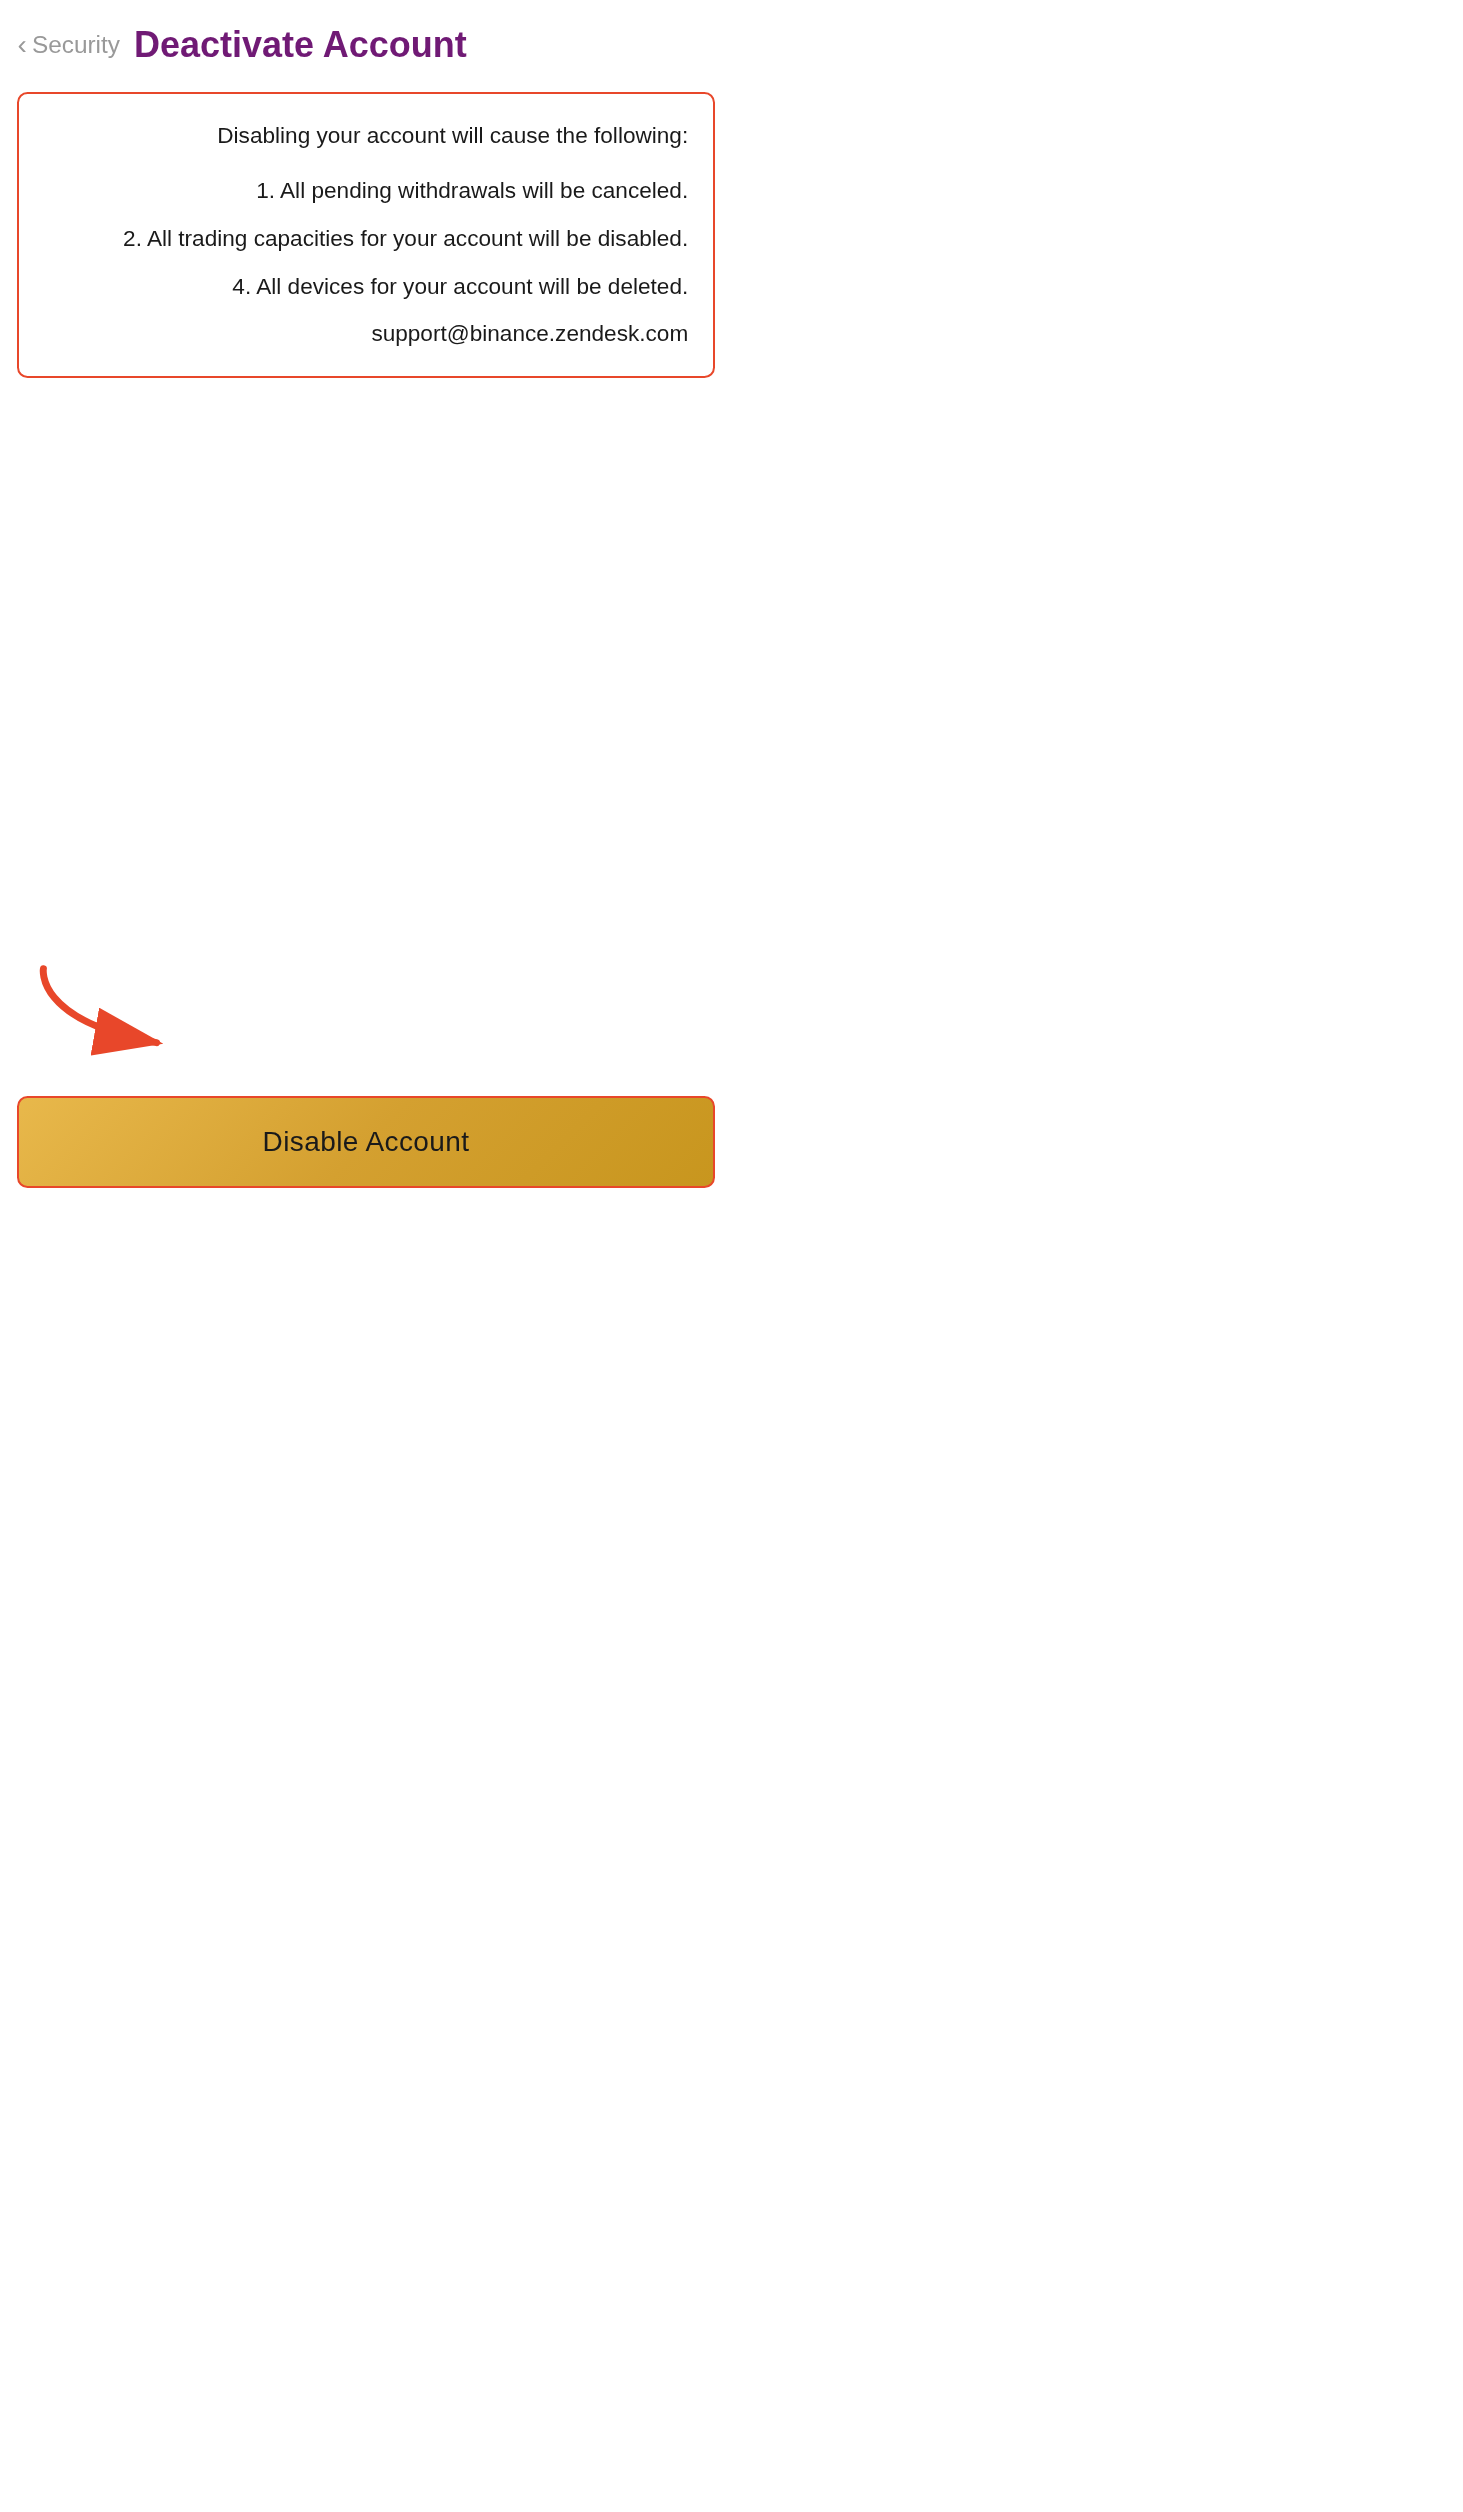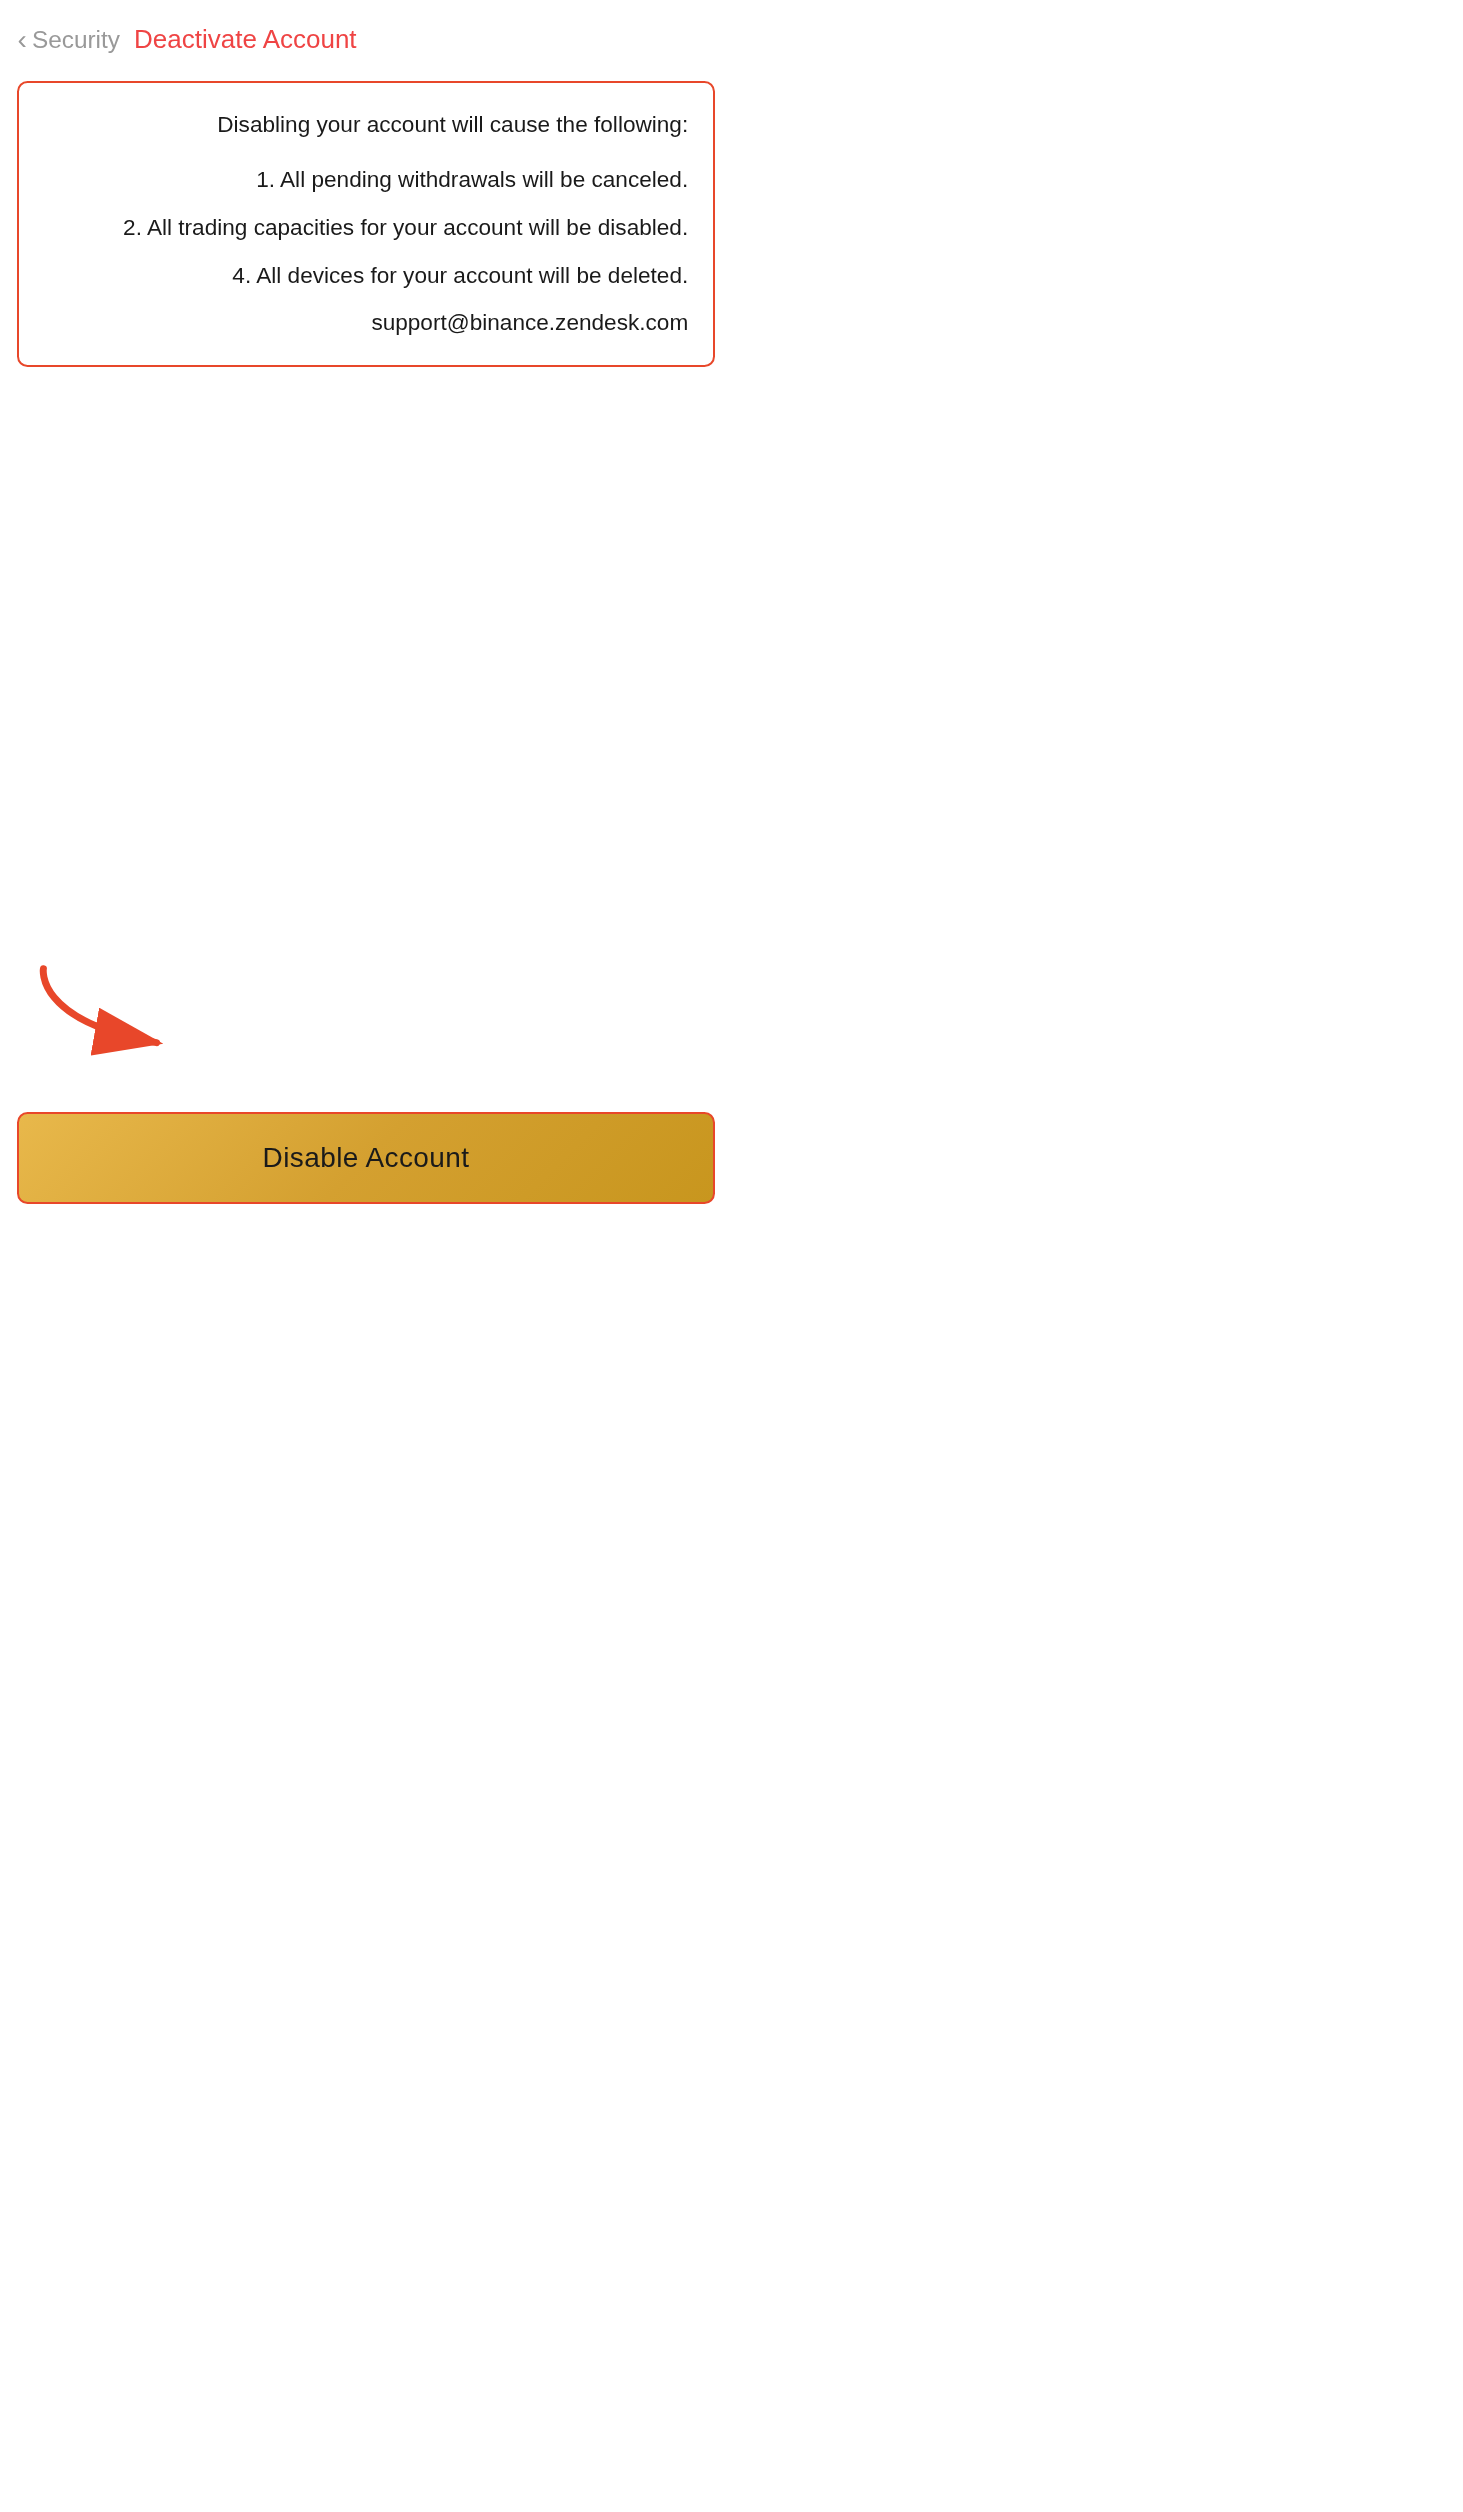--- a/index.html
+++ b/index.html
@@ -41,23 +41,23 @@
       line-height: 1;
     }
 
     .back-label {
       font-size: 24.4px;
       color: #999999;
       font-weight: 400;
     }
 
     .page-title {
-      font-size: 26px;
-      font-weight: 400;
-      color: #ef4444;
+      font-size: 36px;
+      font-weight: 700;
+      color: #701a75;
     }
 
     .warning-box {
       margin: 8.7px 17.4px 26px 17.4px;
       border: 2.6px solid #e8472a;
       border-radius: 10.5px;
       padding: 24.4px 24.4px 24.4px 24.4px;
       text-align: right;
     }
 
@@ -98,21 +98,21 @@
       height: 105px;
     }
 
     .arrow-svg {
       width: 174px;
       height: 105px;
     }
 
     .disable-button-container {
       position: absolute;
-      bottom: 52px;
+      bottom: 68px;
       left: 17.4px;
       right: 17.4px;
     }
 
     .disable-button {
       width: 100%;
       padding: 28px 17.4px;
       background: linear-gradient(135deg, #e8b84b 0%, #d4a030 50%, #c8961e 100%);
       border: 2.6px solid #e8472a;
       border-radius: 10.5px;

